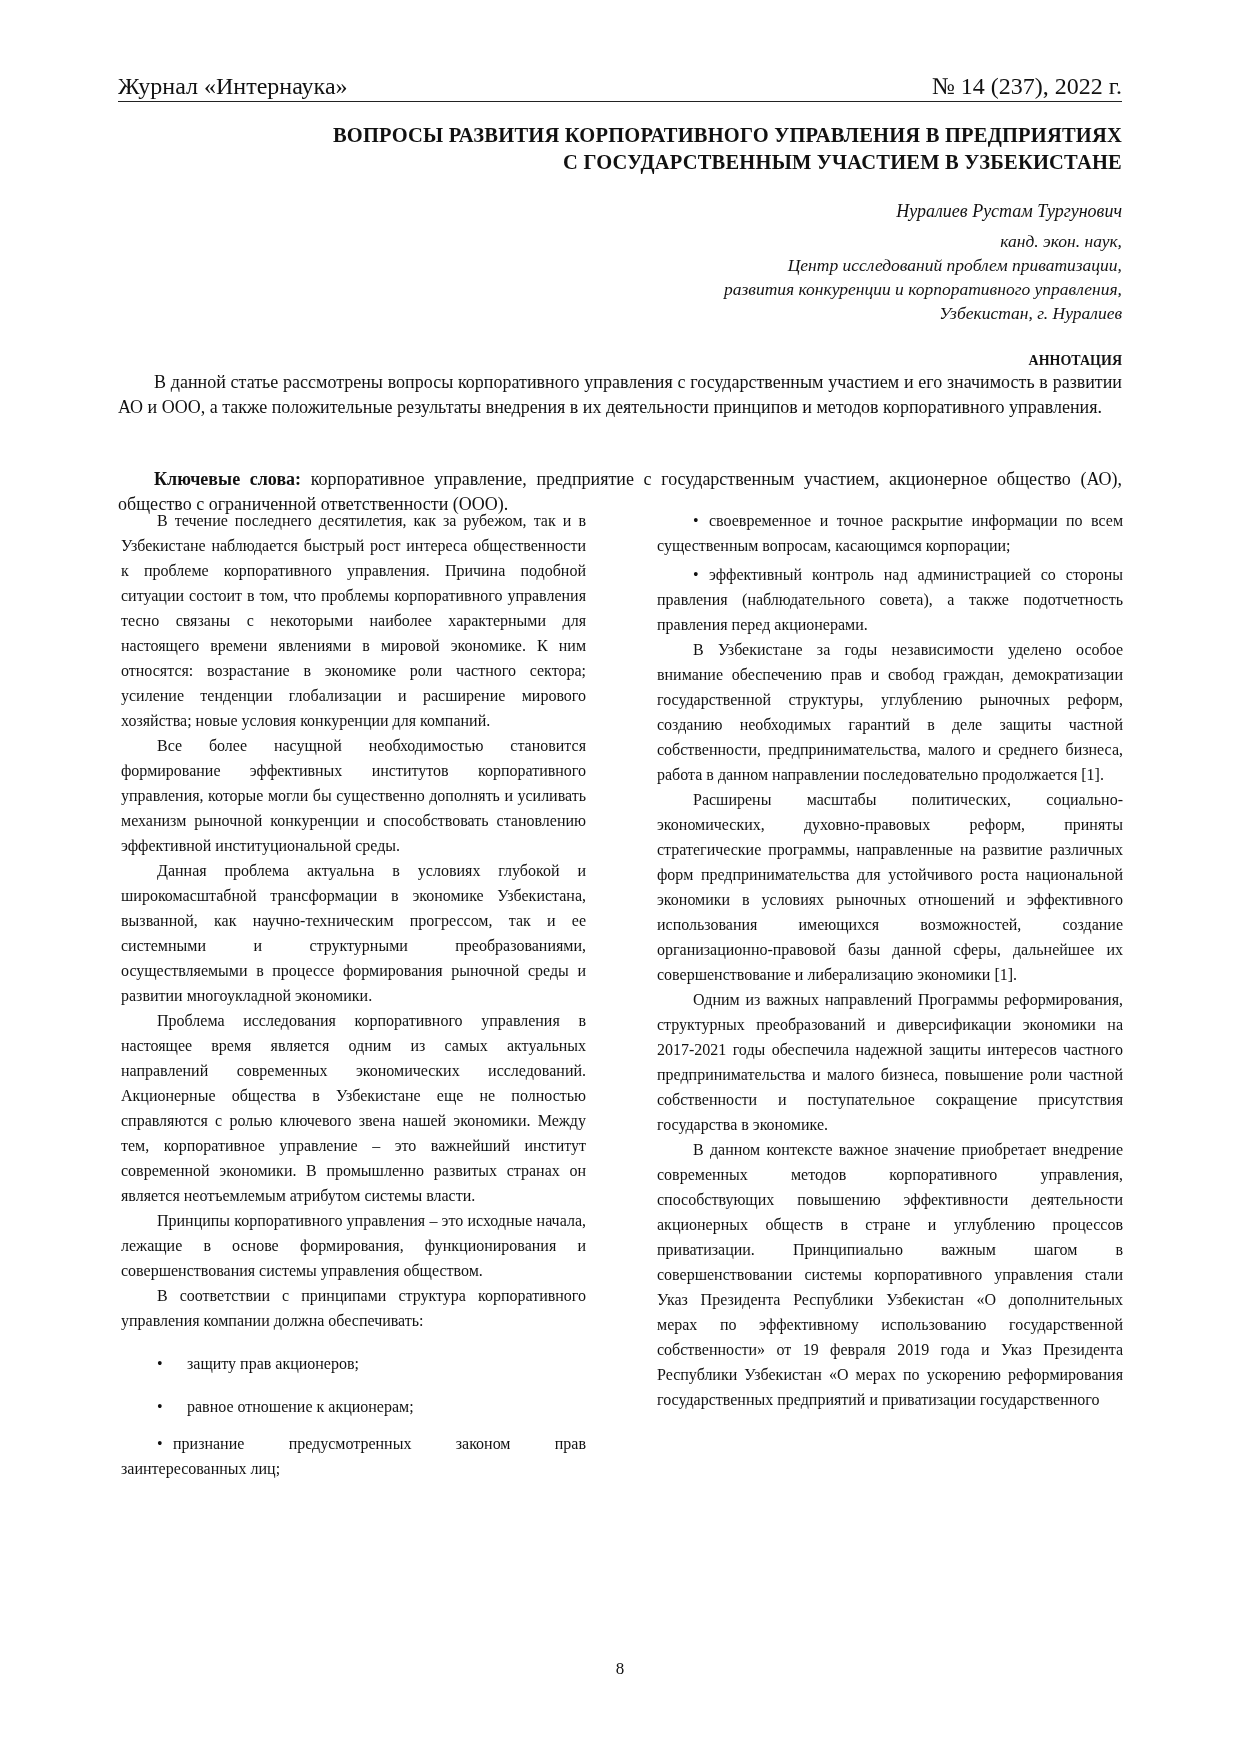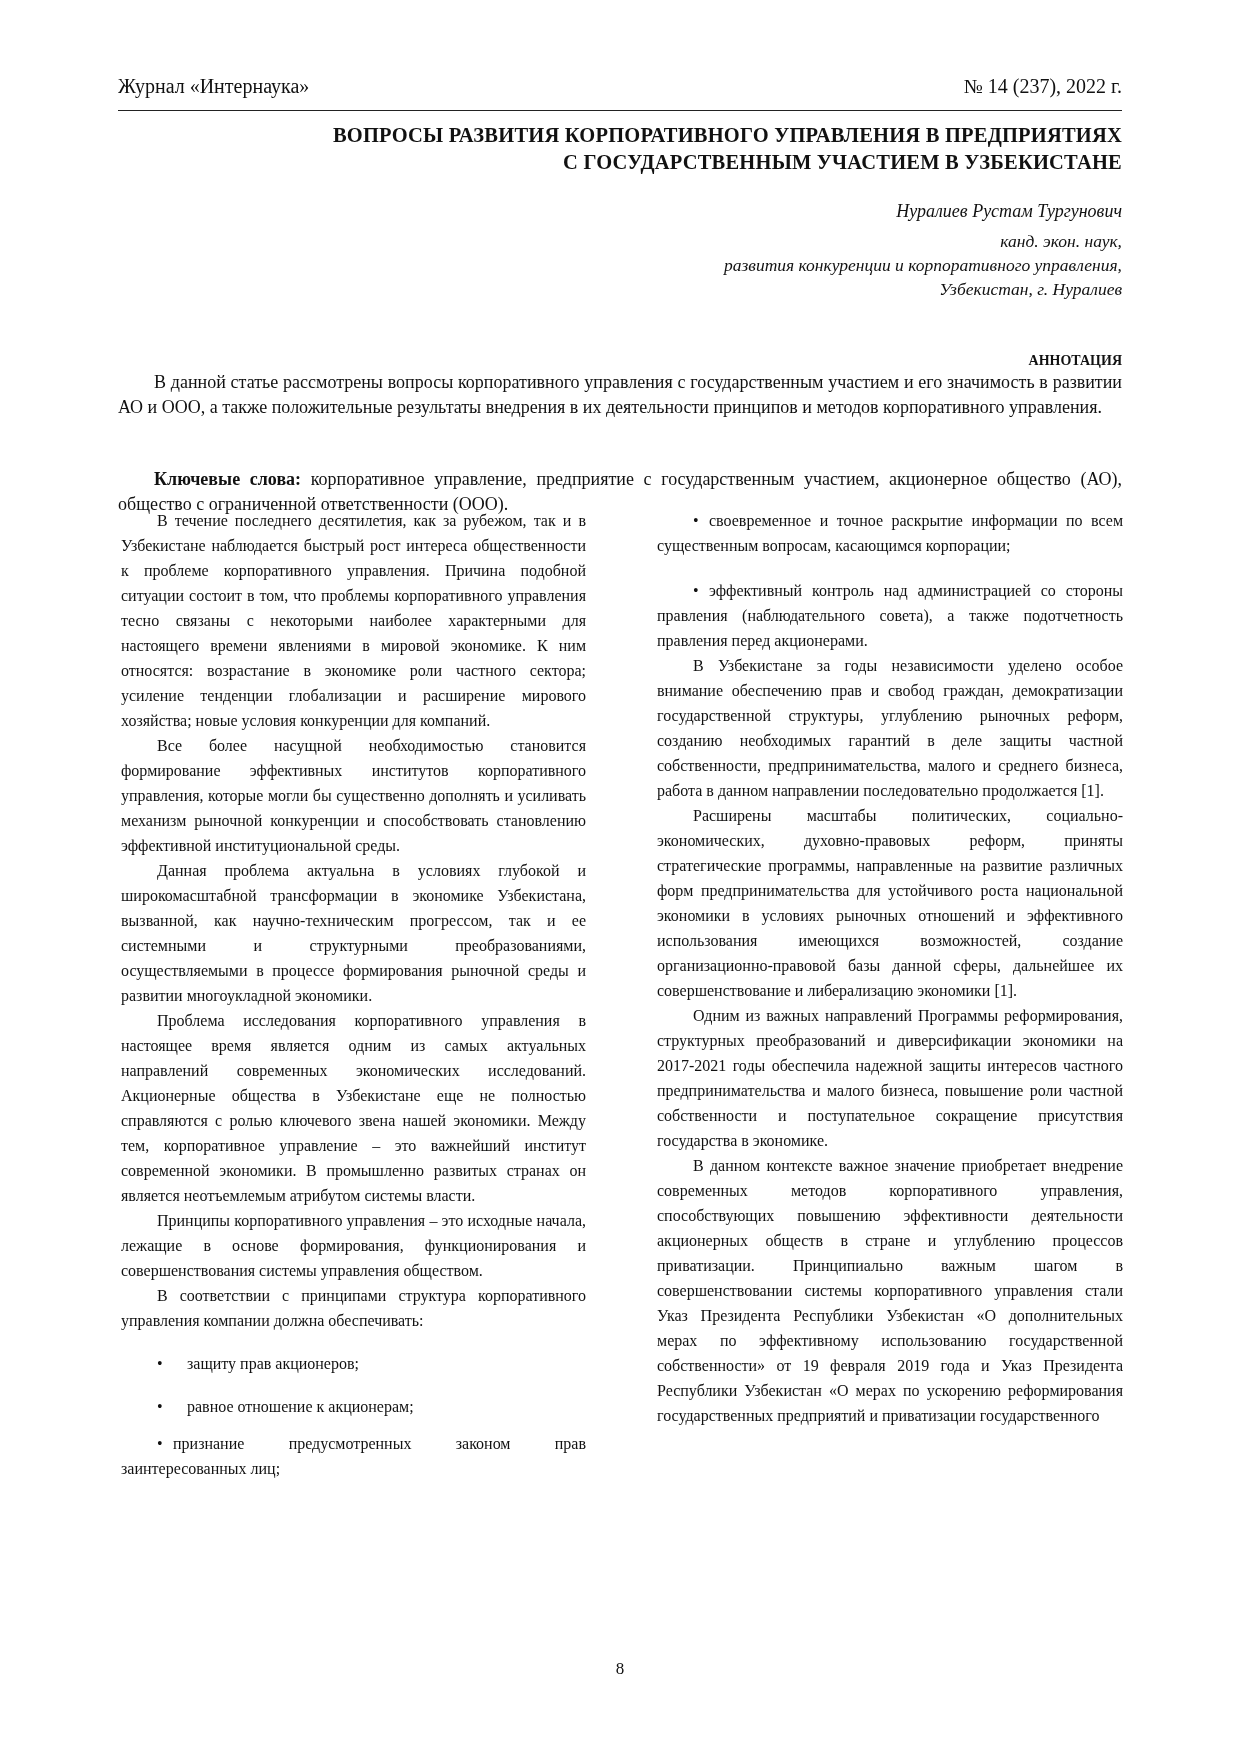--- a/index.html
+++ b/index.html
@@ -3,21 +3,21 @@
   <meta charset="utf-8">
   <style>
     html, body { margin: 0; padding: 0; background: #ffffff; }
     body {
       width: 1240px; height: 1754px; position: relative; overflow: hidden;
       font-family: "Liberation Serif", "DejaVu Serif", serif; color: #111;
     }
     .header {
       position: absolute; left: 118px; top: 74px; width: 1004px;
       display: flex; justify-content: space-between; align-items: flex-end;
-      border-bottom: 1.5px solid #222; font-size: 20px; line-height: 24px; padding-bottom: 12px;
+      border-bottom: 1.5px solid #222; font-size: 24px; line-height: 24px; padding-bottom: 3px;
     }
     .title {
       position: absolute; left: 118px; top: 122px; width: 1004px; text-align: right;
       font-weight: bold; font-size: 20.5px; line-height: 27px; letter-spacing: 0.2px;
     }
     .author-block {
       position: absolute; right: 118px; top: 199px; text-align: right;
       font-style: italic; font-size: 17.5px; line-height: 24px;
     }
     .author-name { font-weight: normal; font-size: 18px; margin-bottom: 6px; }
@@ -58,20 +58,21 @@
 </div>
 
 <div class="title">
   <div>ВОПРОСЫ РАЗВИТИЯ КОРПОРАТИВНОГО УПРАВЛЕНИЯ В ПРЕДПРИЯТИЯХ</div>
   <div>С ГОСУДАРСТВЕННЫМ УЧАСТИЕМ В УЗБЕКИСТАНЕ</div>
 </div>
 
 <div class="author-block">
   <div class="author-name">Нуралиев Рустам Тургунович</div>
   <div>канд. экон. наук,</div>
+  <div>Центр исследований проблем приватизации,</div>
   <div>развития конкуренции и корпоративного управления,</div>
   <div>Узбекистан, г. Нуралиев</div>
 </div>
 
 <div class="abstract-heading">АННОТАЦИЯ</div>
 <p class="abstract">В данной статье рассмотрены вопросы корпоративного управления с государственным участием и его значимость в развитии АО и ООО, а также положительные результаты внедрения в их деятельности принципов и методов корпоративного управления.</p>
 
 <p class="keywords"><b>Ключевые слова:</b><span> корпоративное управление, предприятие с государственным участием, акционерное общество (АО), общество с ограниченной ответственности (ООО).</span></p>
 
 <div class="col left">
@@ -81,20 +82,20 @@
   <p>Проблема исследования корпоративного управления в настоящее время является одним из самых актуальных направлений современных экономических исследований. Акционерные общества в Узбекистане еще не полностью справляются с ролью ключевого звена нашей экономики. Между тем, корпоративное управление – это важнейший институт современной экономики. В промышленно развитых странах он является неотъемлемым атрибутом системы власти.</p>
   <p>Принципы корпоративного управления – это исходные начала, лежащие в основе формирования, функционирования и совершенствования системы управления обществом.</p>
   <p>В соответствии с принципами структура корпоративного управления компании должна обеспечивать:</p>
   <div class="list-item"><span class="bl">•</span><span>защиту прав акционеров;</span></div>
   <div class="list-item"><span class="bl">•</span><span>равное отношение к акционерам;</span></div>
   <p style="margin-top:12px"><span class="bl">•</span><span>признание предусмотренных законом прав заинтересованных лиц;</span></p>
 </div>
 
 <div class="col right">
   <p><span class="bl">•</span><span>своевременное и точное раскрытие информации по всем существенным вопросам, касающимся корпорации;</span></p>
-  <p style="margin-top:20px"><span class="bl">•</span><span>эффективный контроль над администрацией со стороны правления (наблюдательного совета), а также подотчетность правления перед акционерами.</span></p>
+  <p style="margin-top:4px"><span class="bl">•</span><span>эффективный контроль над администрацией со стороны правления (наблюдательного совета), а также подотчетность правления перед акционерами.</span></p>
   <p>В Узбекистане за годы независимости уделено особое внимание обеспечению прав и свобод граждан, демократизации государственной структуры, углублению рыночных реформ, созданию необходимых гарантий в деле защиты частной собственности, предпринимательства, малого и среднего бизнеса, работа в данном направлении последовательно продолжается [1].</p>
   <p>Расширены масштабы политических, социально-экономических, духовно-правовых реформ, приняты стратегические программы, направленные на развитие различных форм предпринимательства для устойчивого роста национальной экономики в условиях рыночных отношений и эффективного использования имеющихся возможностей, создание организационно-правовой базы данной сферы, дальнейшее их совершенствование и либерализацию экономики [1].</p>
   <p>Одним из важных направлений Программы реформирования, структурных преобразований и диверсификации экономики на 2017-2021 годы обеспечила надежной защиты интересов частного предпринимательства и малого бизнеса, повышение роли частной собственности и поступательное сокращение присутствия государства в экономике.</p>
   <p>В данном контексте важное значение приобретает внедрение современных методов корпоративного управления, способствующих повышению эффективности деятельности акционерных обществ в стране и углублению процессов приватизации. Принципиально важным шагом в совершенствовании системы корпоративного управления стали Указ Президента Республики Узбекистан «О дополнительных мерах по эффективному использованию государственной собственности» от 19 февраля 2019 года и Указ Президента Республики Узбекистан «О мерах по ускорению реформирования государственных предприятий и приватизации государственного</p>
 </div>
 
 <div class="page-number">8</div>
 
 </body></html>

